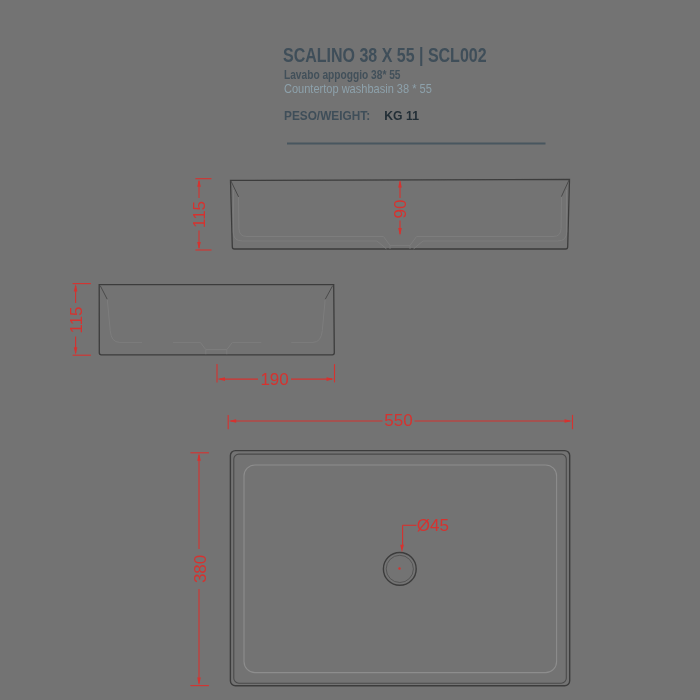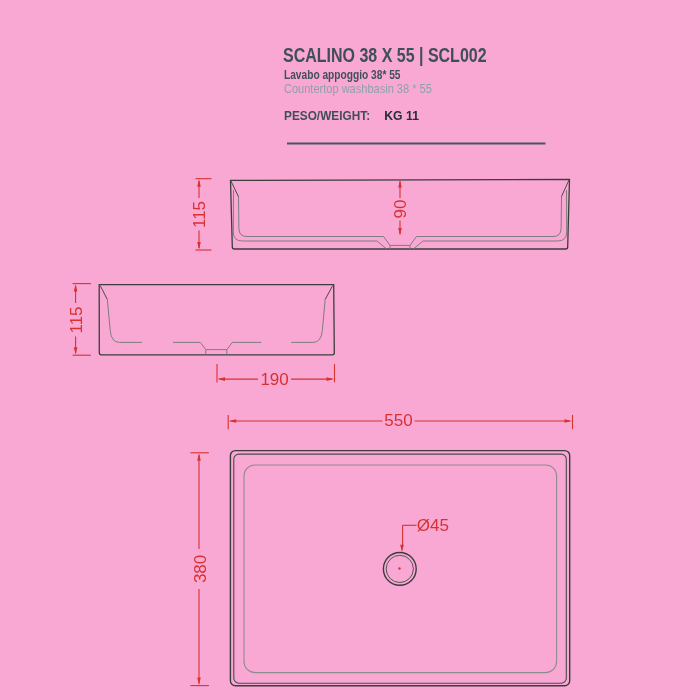--- a/index.html
+++ b/index.html
@@ -1,16 +1,16 @@
 <!DOCTYPE html>
 <html><head>
 <meta charset="utf-8">
 <style>
   html,body{margin:0;padding:0;background:#ffffff;}
-  #page{position:relative;width:700px;height:700px;background:#f9a8d4;overflow:hidden;
+  #page{position:relative;width:700px;height:700px;background:#737373;overflow:hidden;
         font-family:"Liberation Sans", sans-serif;}
   svg{position:absolute;left:0;top:0;}
   .dimtxt{font-family:"Liberation Sans", sans-serif;font-size:17px;fill:#d6322f;}
 </style>
 </head>
 <body>
 <div id="page">
 <svg width="700" height="700" viewBox="0 0 700 700">
 
   <g>

